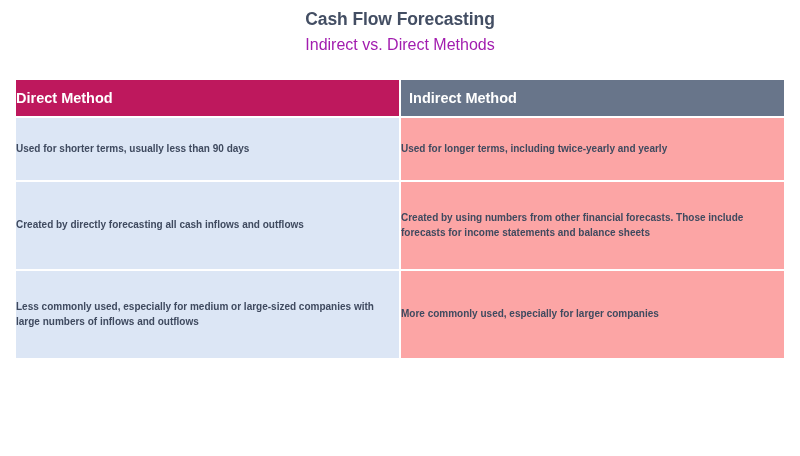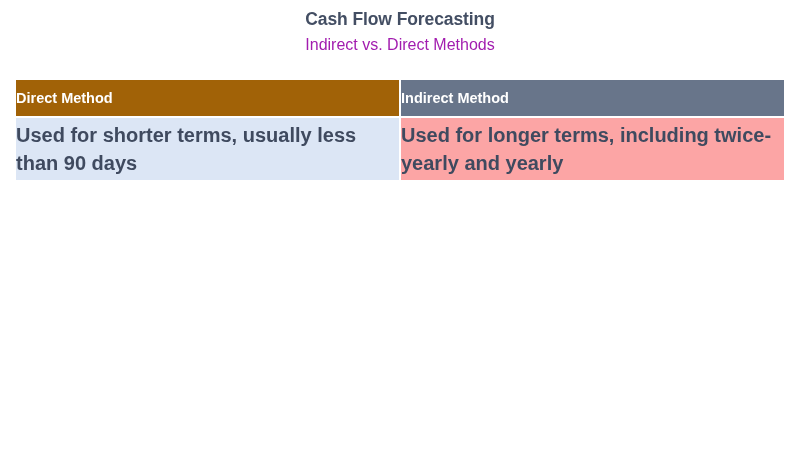--- a/index.html
+++ b/index.html
@@ -64,28 +64,29 @@
     font-size: 14.5px;
     font-weight: bold;
     color: #ffffff;
     text-align: left;
     padding: 9px 0 10px 22px;
     box-sizing: border-box;
     height: 36px;
     vertical-align: middle;
   }
   .col-head.direct {
-    background: #a16207;
+    background: #be185d;
   }
   .col-head.indirect {
     background: #68758a;
+    padding-left: 8px;
   }
 
   .cell {
-    font-size: 20px;
+    font-size: 10px;
     color: #3f4a5f;
     font-weight: 600;
     line-height: 1.42;
     padding: 13px 26px 13px 22px;
     box-sizing: border-box;
     vertical-align: middle;
   }
   .cell.direct {
     background: #dce6f5;
   }
@@ -116,19 +117,27 @@
         <tr class="r0">
           <th class="col-head direct">Direct Method</th>
           <th class="col-head indirect">Indirect Method</th>
         </tr>
 
         <tr class="r1">
           <td class="cell direct">Used for shorter terms, usually less than 90 days</td>
           <td class="cell indirect">Used for longer terms, including twice-yearly and yearly</td>
         </tr>
 
+        <tr class="r2">
+          <td class="cell direct">Created by directly forecasting all cash inflows and outflows</td>
+          <td class="cell indirect">Created by using numbers from other financial forecasts. Those include forecasts for income statements and balance sheets</td>
+        </tr>
 
 
+        <tr class="r4">
+          <td class="cell direct">Less commonly used, especially for medium or large-sized companies with large numbers of inflows and outflows</td>
+          <td class="cell indirect">More commonly used, especially for larger companies</td>
+        </tr>
       </tbody>
     </table>
   </div>
 
 </div>
 
 </body></html>

